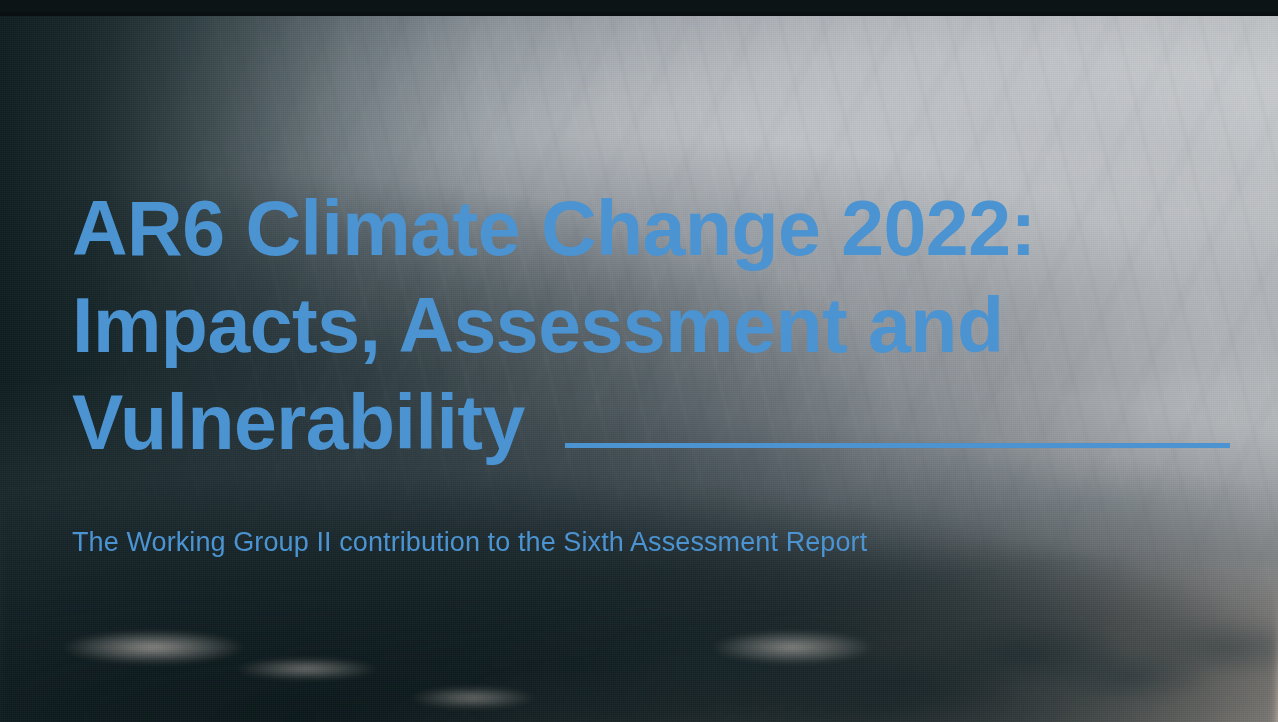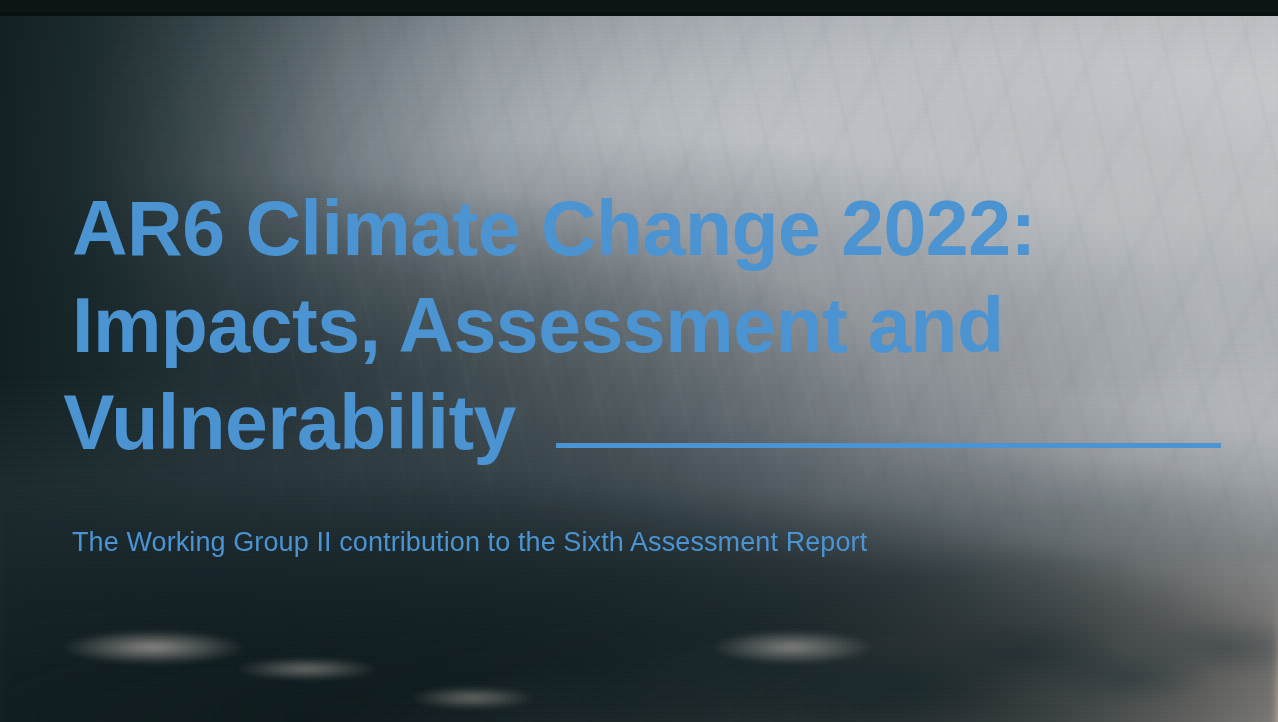--- a/index.html
+++ b/index.html
@@ -204,21 +204,20 @@
     font-weight:bold;
     letter-spacing:-0.5px;
     color:#4b93d1;
     white-space:nowrap;
   }
 
   .title-line-3 {
     display:flex;
     align-items:center;
     gap:12px;
-    justify-content:center;
   }
 
   .rule {
     display:inline-block;
     width:665px;
     height:5px;
     background:#4b93d1;
     margin-left:28px;
     margin-top:46px;
     flex:0 0 auto;

